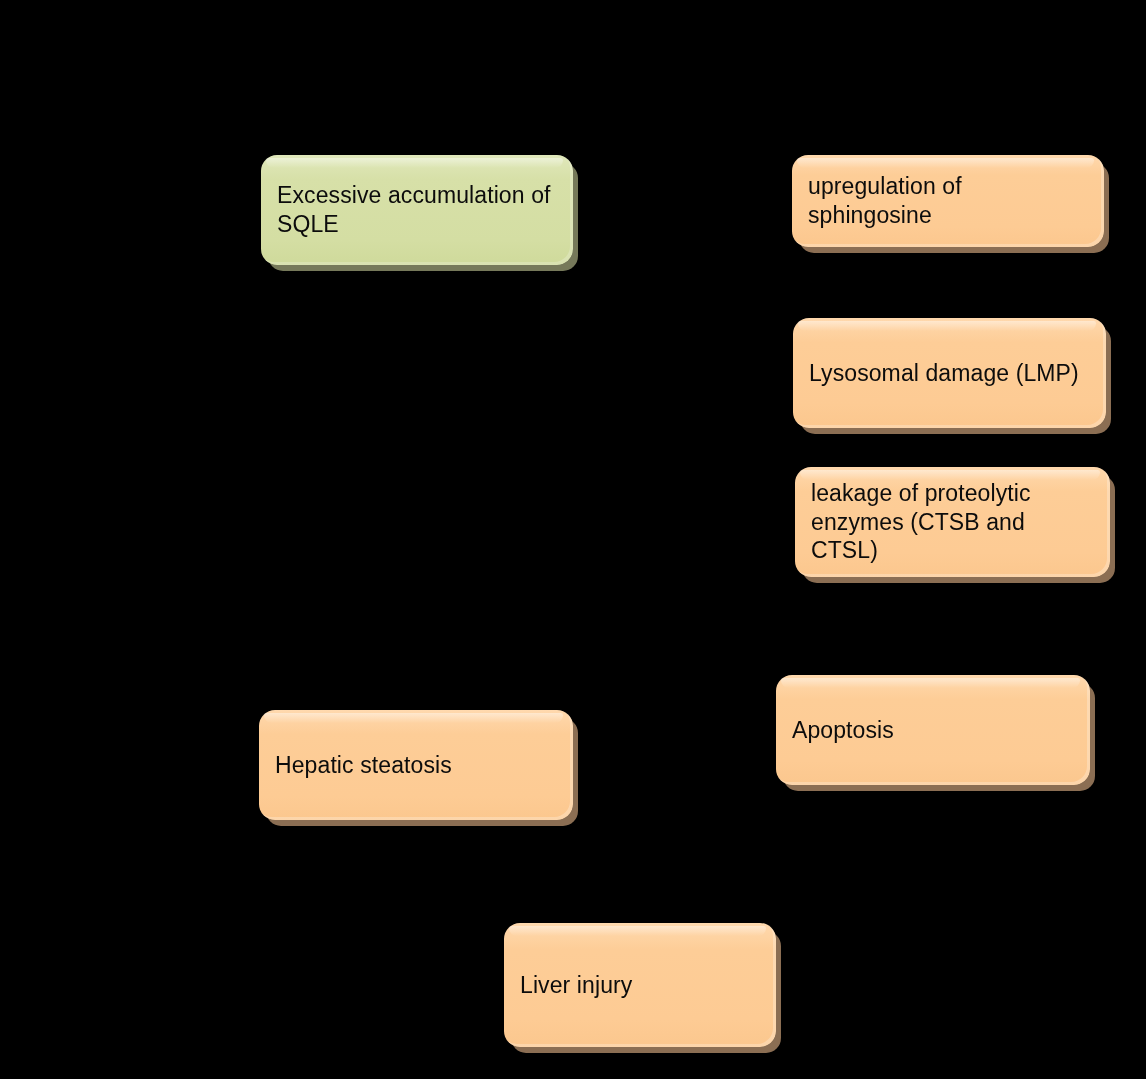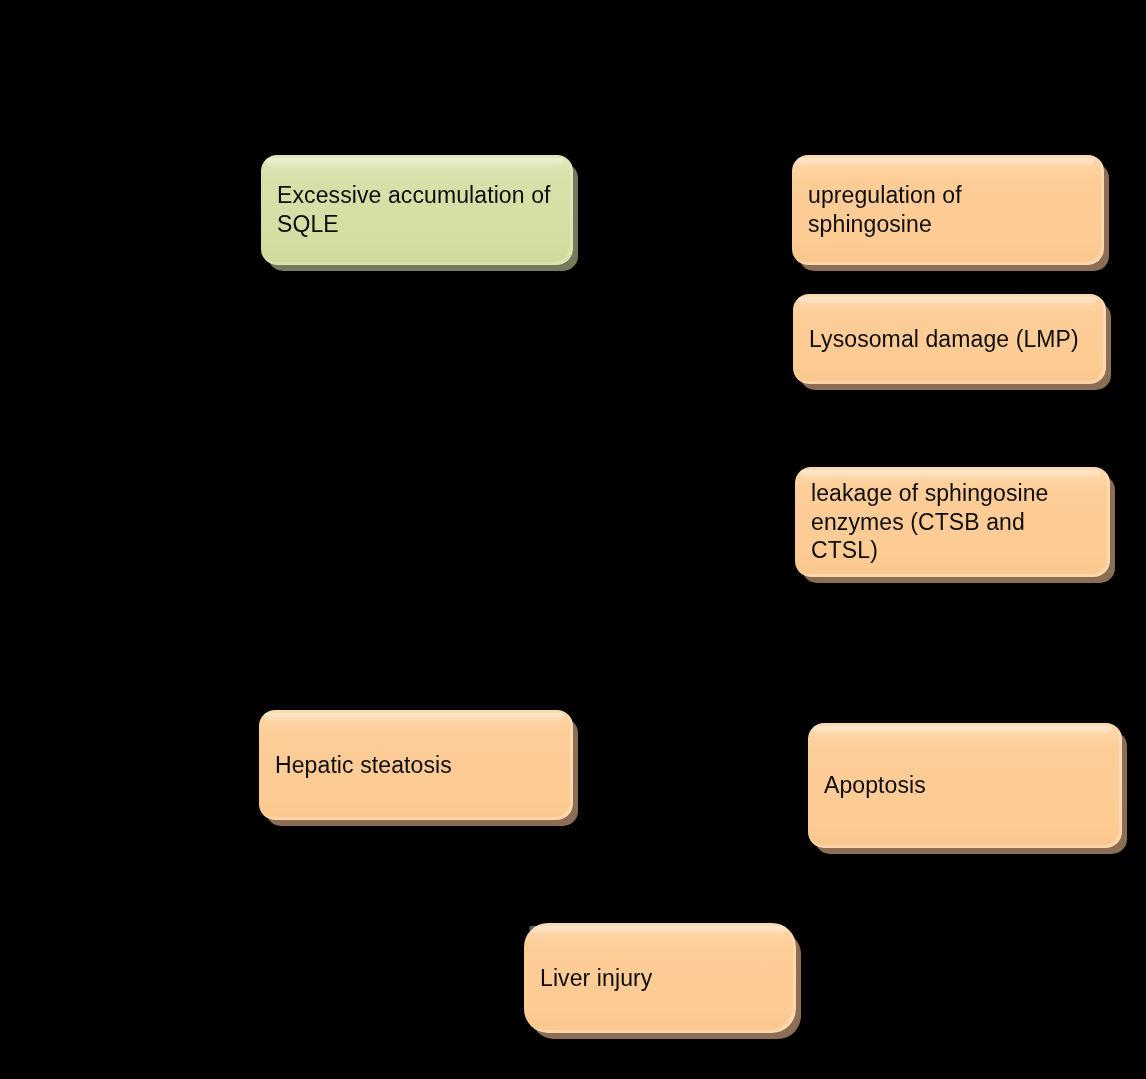--- a/index.html
+++ b/index.html
@@ -122,38 +122,38 @@
 
     <path d="M 416 791 L 416 880 L 655 880 L 655 921" fill="none" stroke="#000000" stroke-width="7" marker-end="url(#arrowhead)"></path>
 
     <path d="M 951 788 L 951 880 L 672 880 L 672 921" fill="none" stroke="#000000" stroke-width="7" marker-end="url(#arrowhead)"></path>
   </svg>
 
   <div class="node green" style="left:261px; top:155px; width:312px; height:110px;">
     <span class="node-label">Excessive accumulation of SQLE</span>
   </div>
 
-  <div class="node orange" style="left:792px; top:155px; width:312px; height:110px;">
+  <div class="node orange" style="left:792px; top:155px; width:312px; height:92px;">
     <span class="node-label">upregulation of sphingosine</span>
   </div>
 
 
-  <div class="node orange" style="left:793px; top:294px; width:313px; height:90px;">
+  <div class="node orange" style="left:793px; top:318px; width:313px; height:110px;">
     <span class="node-label">Lysosomal damage (LMP)</span>
   </div>
 
   <div class="node orange" style="left:795px; top:467px; width:315px; height:110px;">
-    <span class="node-label">leakage of sphingosine enzymes (CTSB and CTSL)</span>
+    <span class="node-label">leakage of proteolytic enzymes (CTSB and CTSL)</span>
   </div>
 
   <div class="node orange" style="left:259px; top:678px; width:314px; height:110px;margin-top:32px;">
     <span class="node-label">Hepatic steatosis</span>
   </div>
 
-  <div class="node orange" style="left:808px; top:675px; width:314px; height:125px;margin-top:48px;">
+  <div class="node orange" style="left:776px; top:675px; width:314px; height:110px;">
     <span class="node-label">Apoptosis</span>
   </div>
 
-  <div class="node orange" style="left:524px; top:923px; width:272px; height:110px;border-radius:24px;">
+  <div class="node orange" style="left:504px; top:923px; width:272px; height:124px;">
     <span class="node-label">Liver injury</span>
   </div>
 
 </div>
 
 </body></html>

